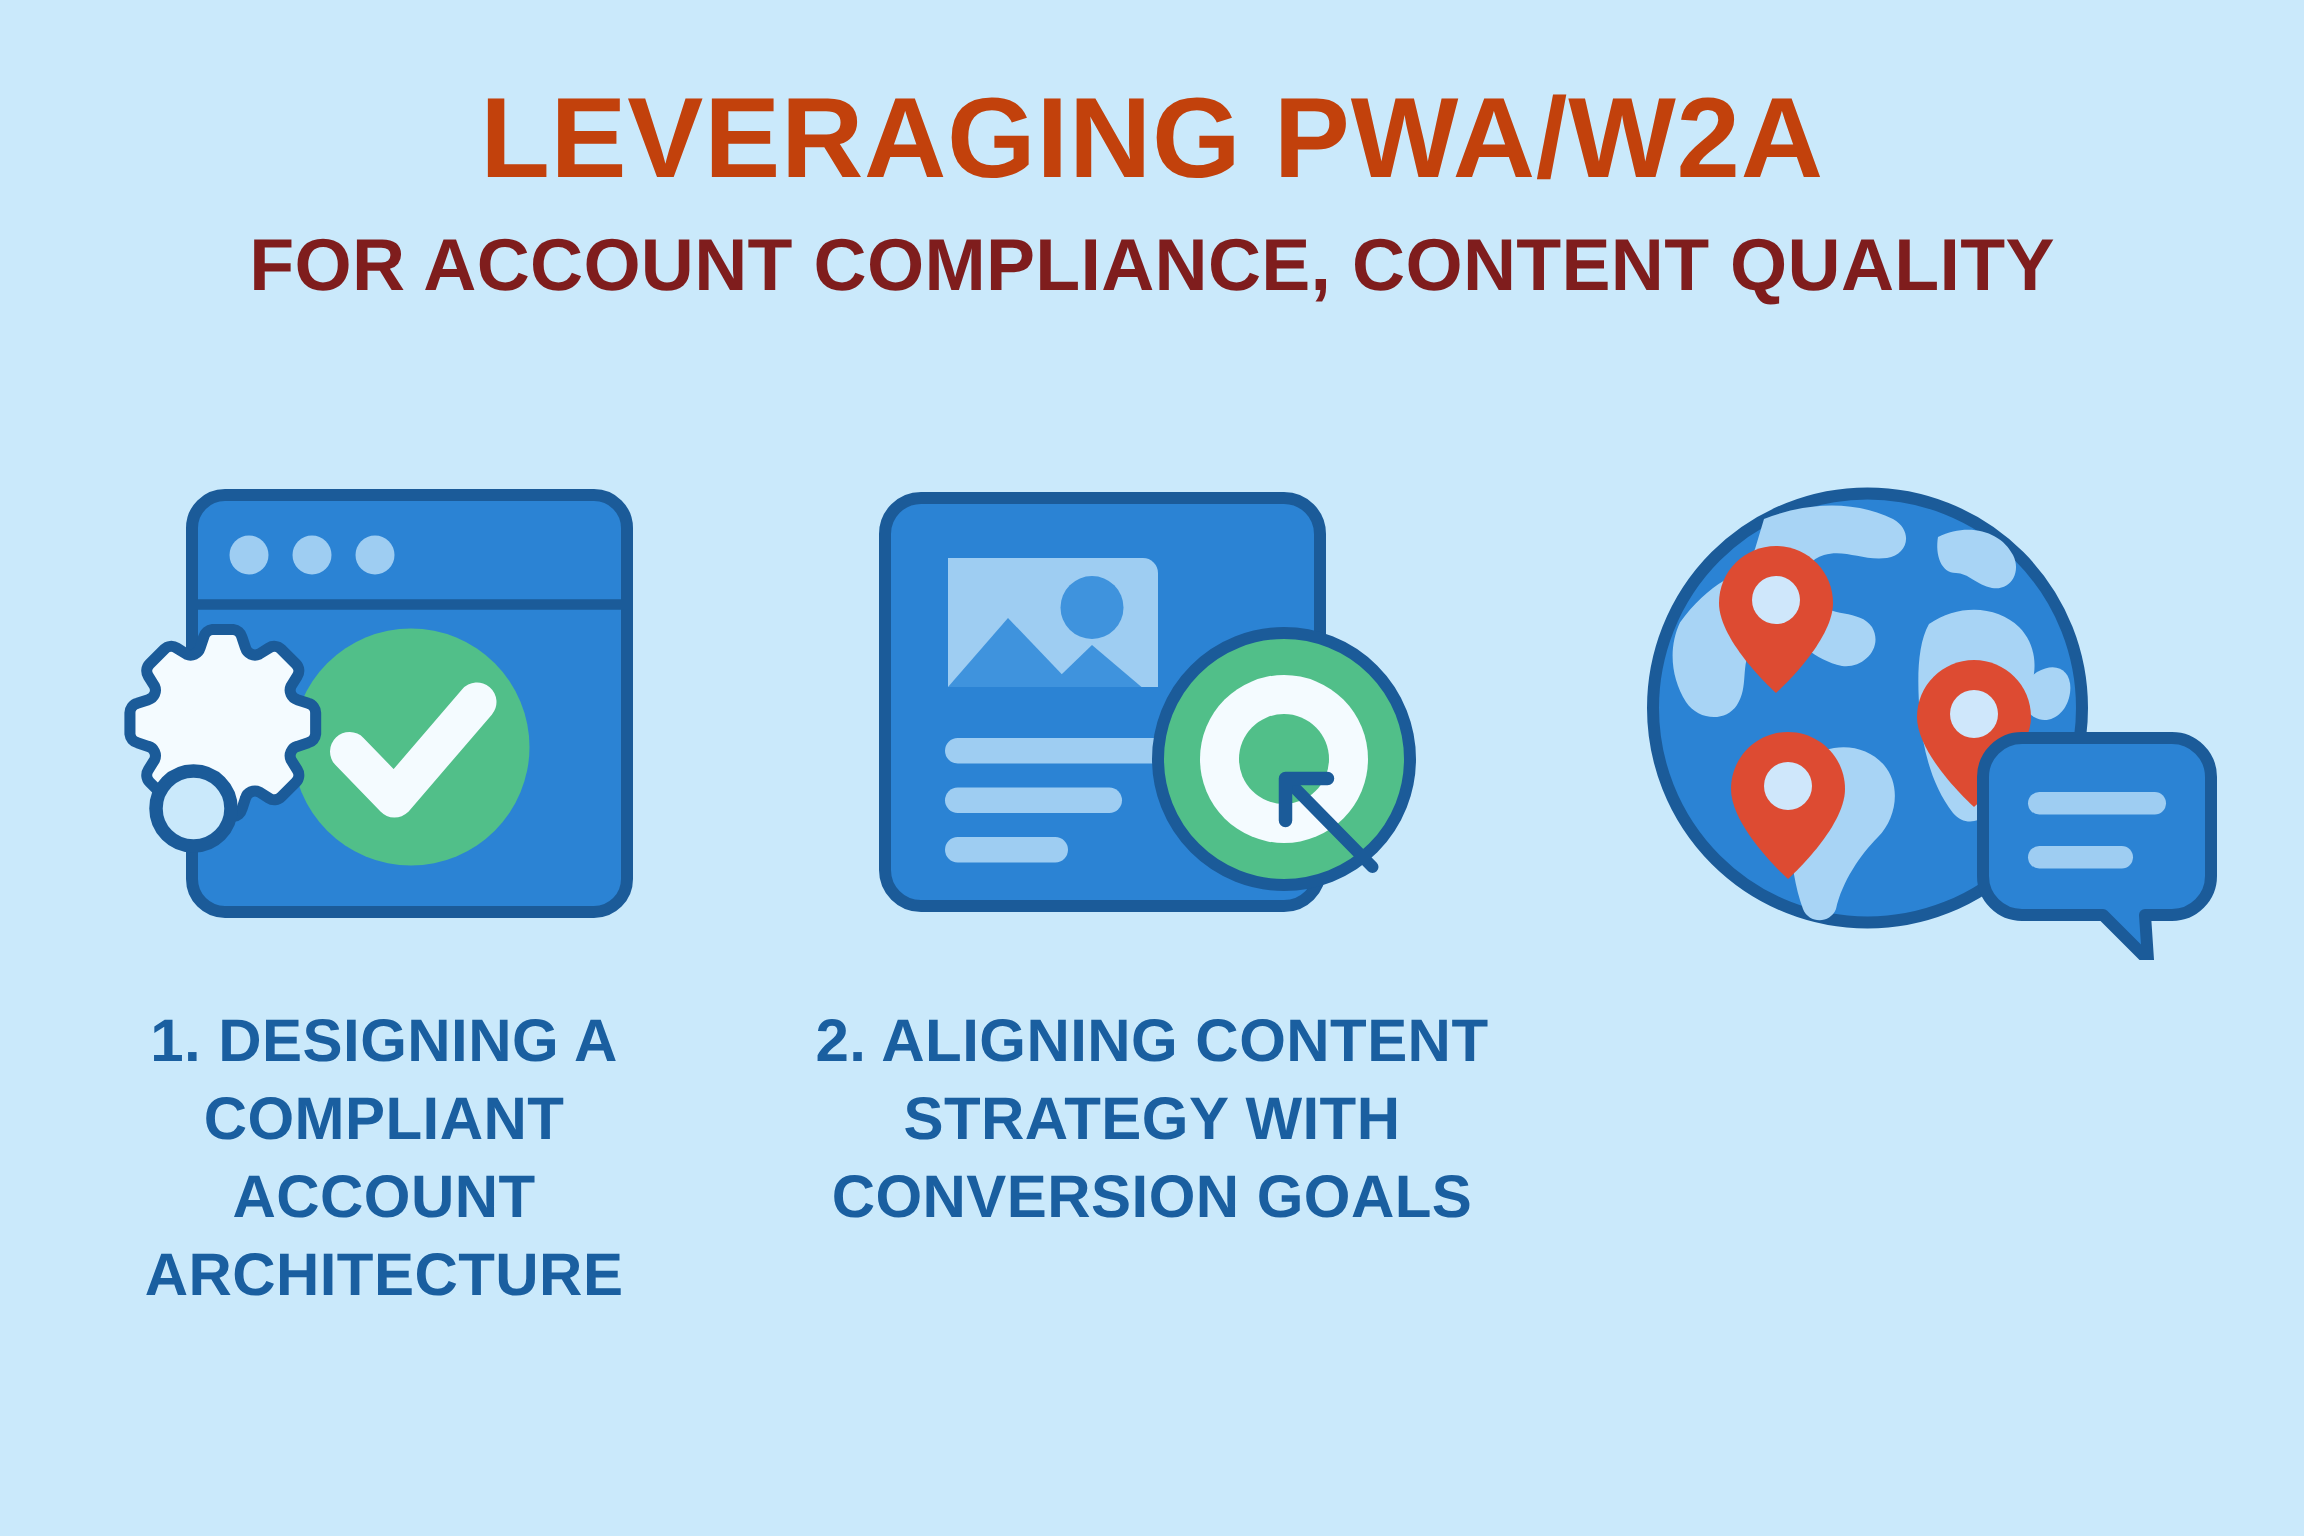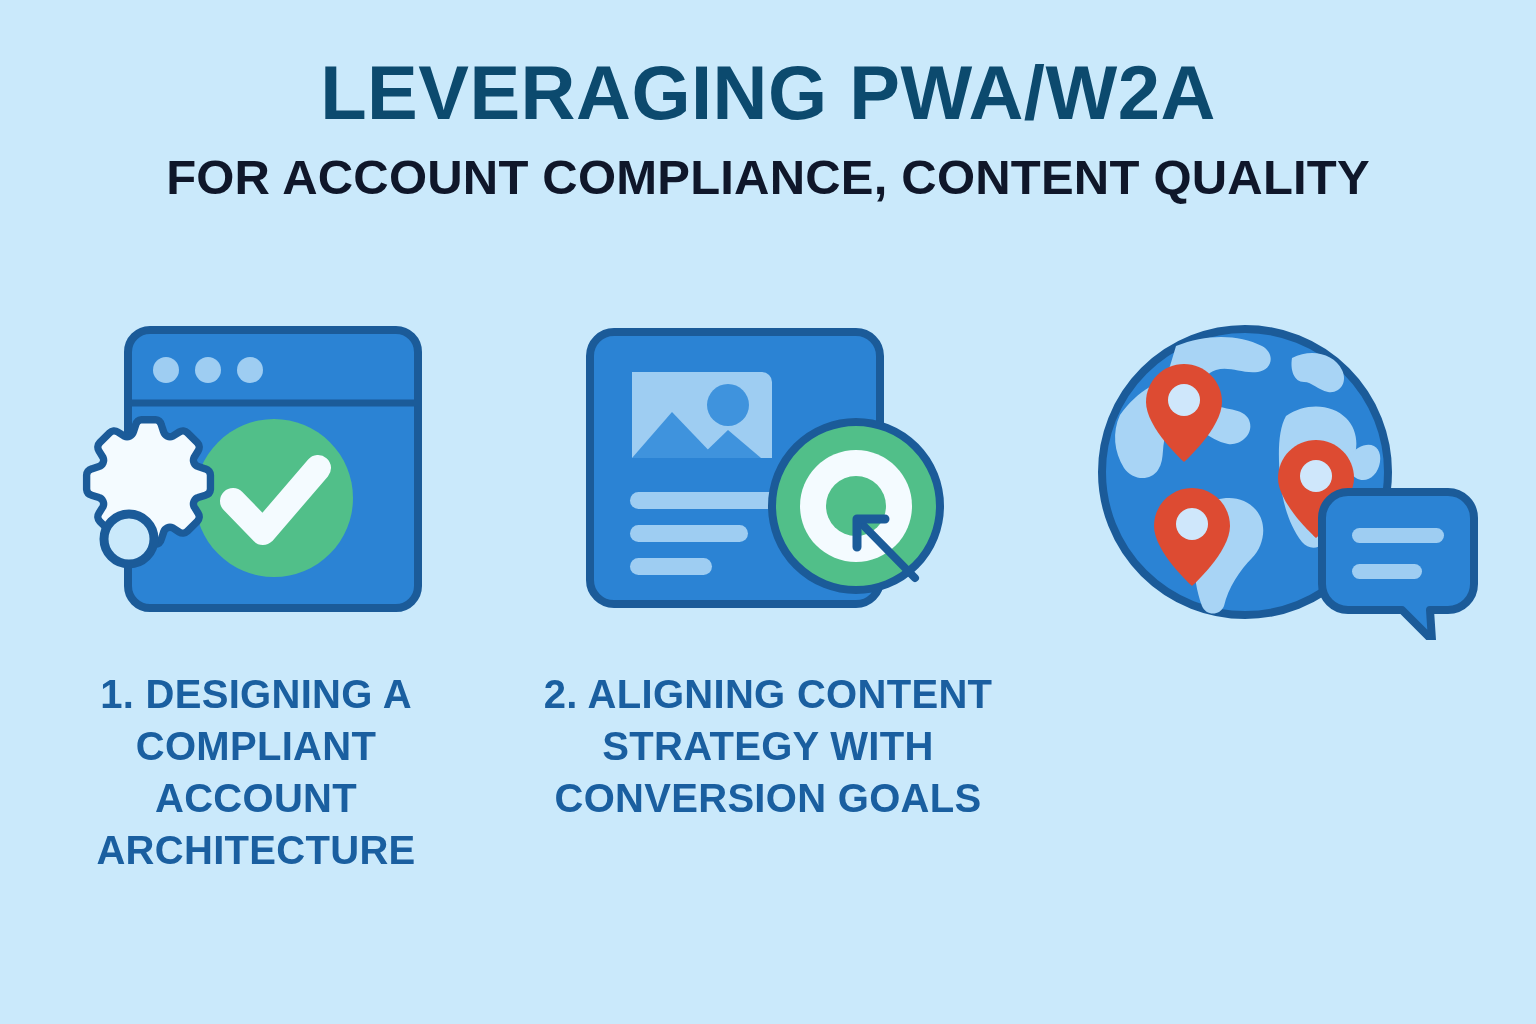--- a/index.html
+++ b/index.html
@@ -30,31 +30,31 @@
     left: 0;
     width: 1536px;
     text-align: center;
   }
 
   .title-main {
     font-size: 76px;
     font-weight: 700;
     letter-spacing: 0.5px;
     line-height: 1.02;
-    color: #0c4a6e;
+    color: #c2410c;
     text-transform: uppercase;
   }
 
   .title-sub {
     margin-top: 14px;
     font-size: 49px;
     font-weight: 700;
     letter-spacing: 0.2px;
     line-height: 1.28;
-    color: #0f172a;
+    color: #7f1d1d;
     text-transform: uppercase;
   }
 
   .title-sub .sub-line { display: block; }
 
   
   .columns {
     position: absolute;
     top: 320px;
     left: 0;

